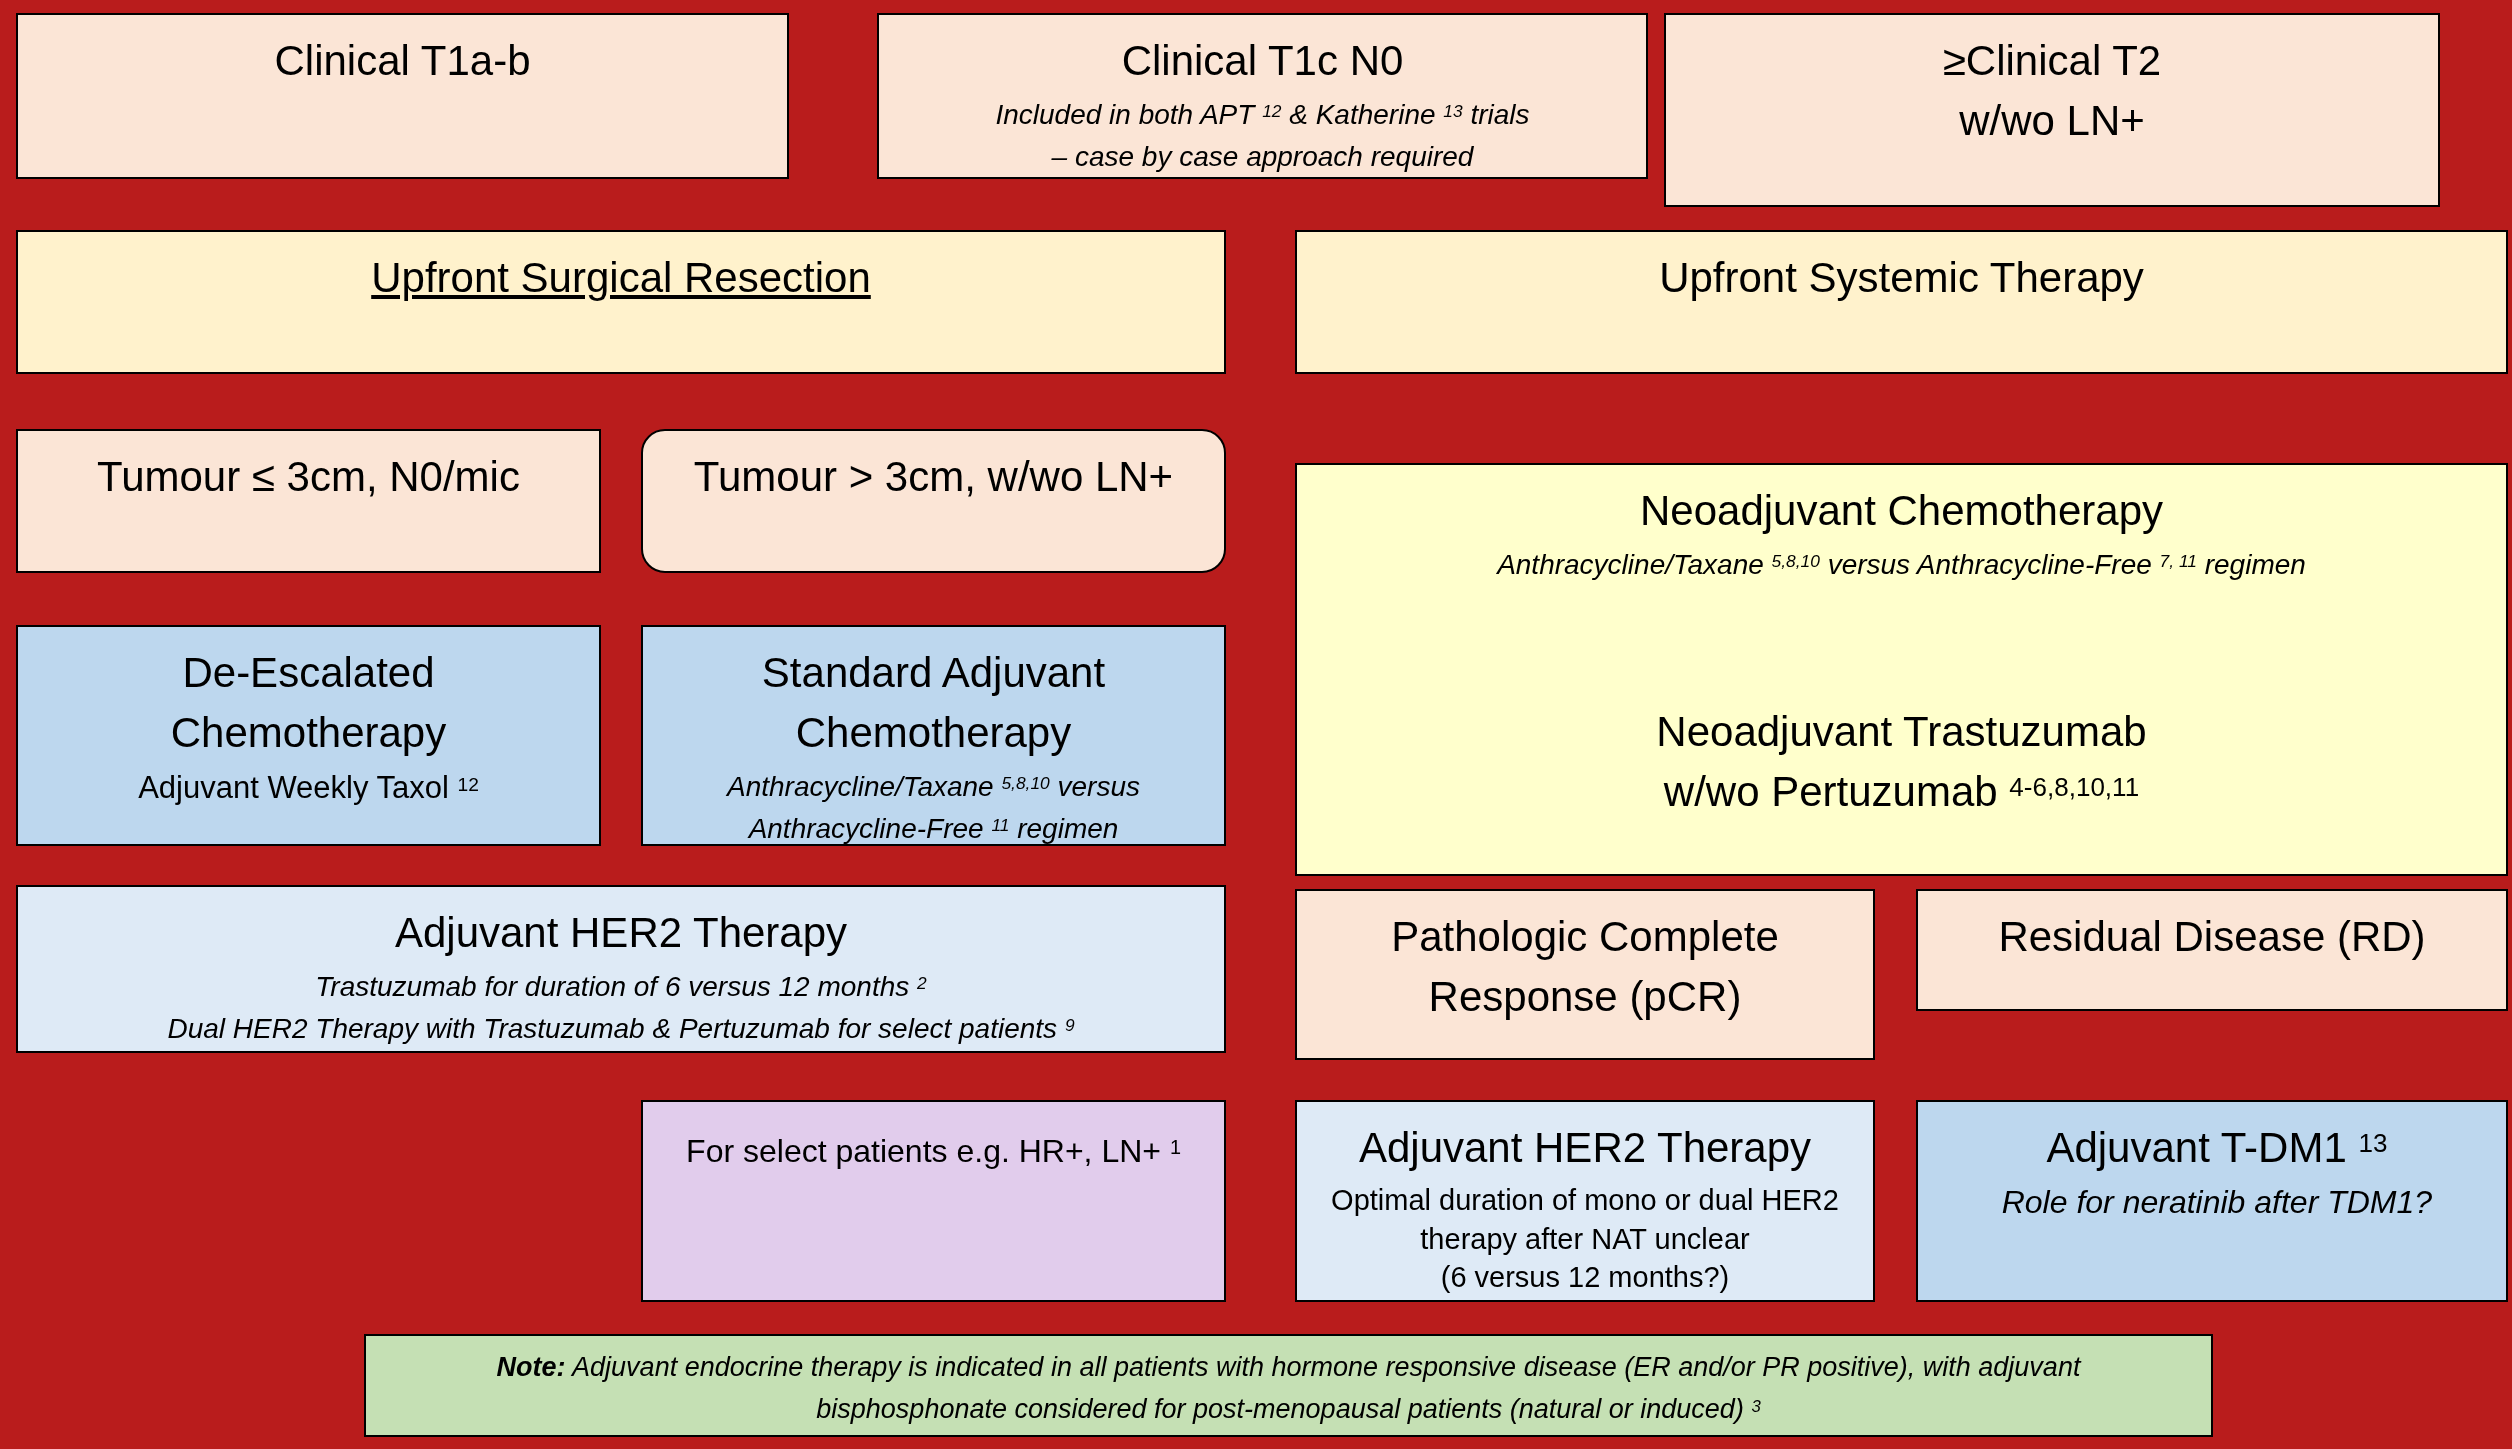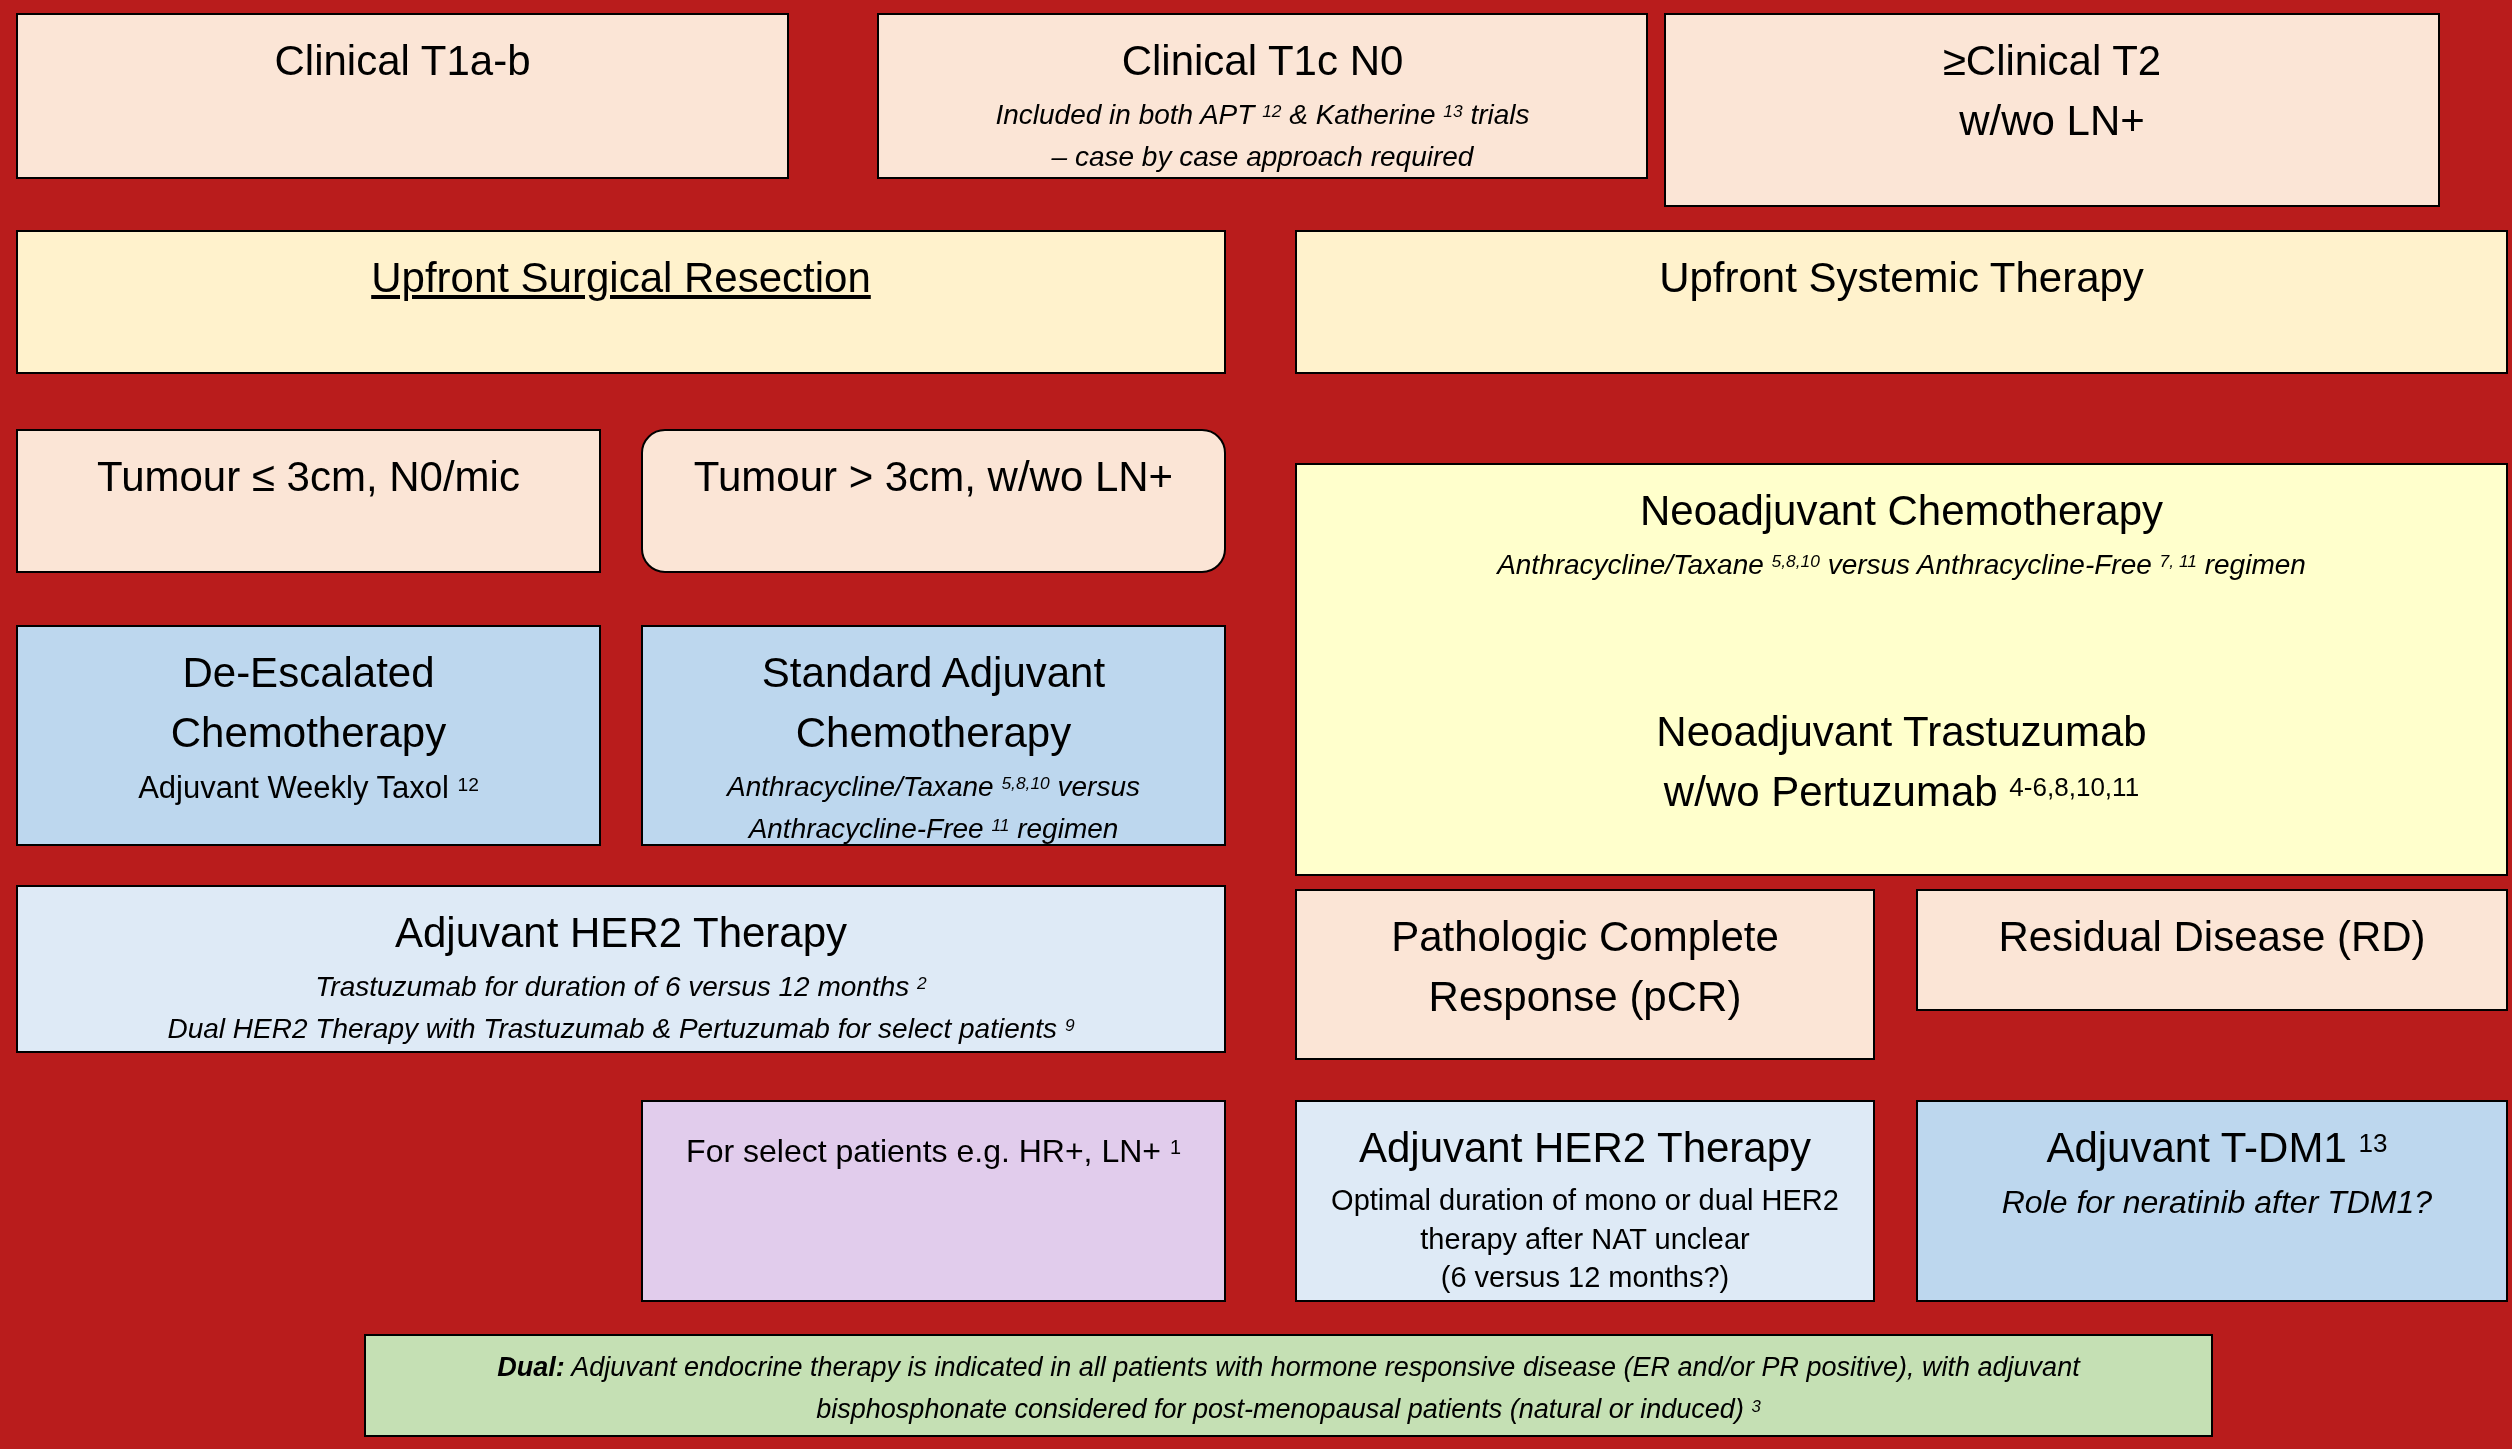--- a/index.html
+++ b/index.html
@@ -120,18 +120,18 @@
     <div class="sub-sm">therapy after NAT unclear</div>
     <div class="sub-sm">(6 versus 12 months?)</div>
   </div>
 
   <div class="box blue" style="left:1916px;top:1100px;width:592px;height:202px;padding-left:22px;">
     <div class="title"><span>Adjuvant T-DM1 </span><sup>13</sup></div>
     <div class="sub-md mt6" style="font-style:italic;">Role for neratinib after TDM1?</div>
   </div>
 
   <div class="box green note-box" style="left:364px;top:1334px;width:1849px;height:103px;">
-    <div class="note-text"><span class="b">Dual:</span><span> Adjuvant endocrine therapy is indicated in all patients with hormone responsive disease (ER and/or PR positive), with adjuvant</span></div>
+    <div class="note-text"><span class="b">Note:</span><span> Adjuvant endocrine therapy is indicated in all patients with hormone responsive disease (ER and/or PR positive), with adjuvant</span></div>
     <div class="note-text"><span>bisphosphonate considered for post-menopausal patients (natural or induced) </span><sup>3</sup></div>
   </div>
 
 </div>
 
 
 </body></html>

